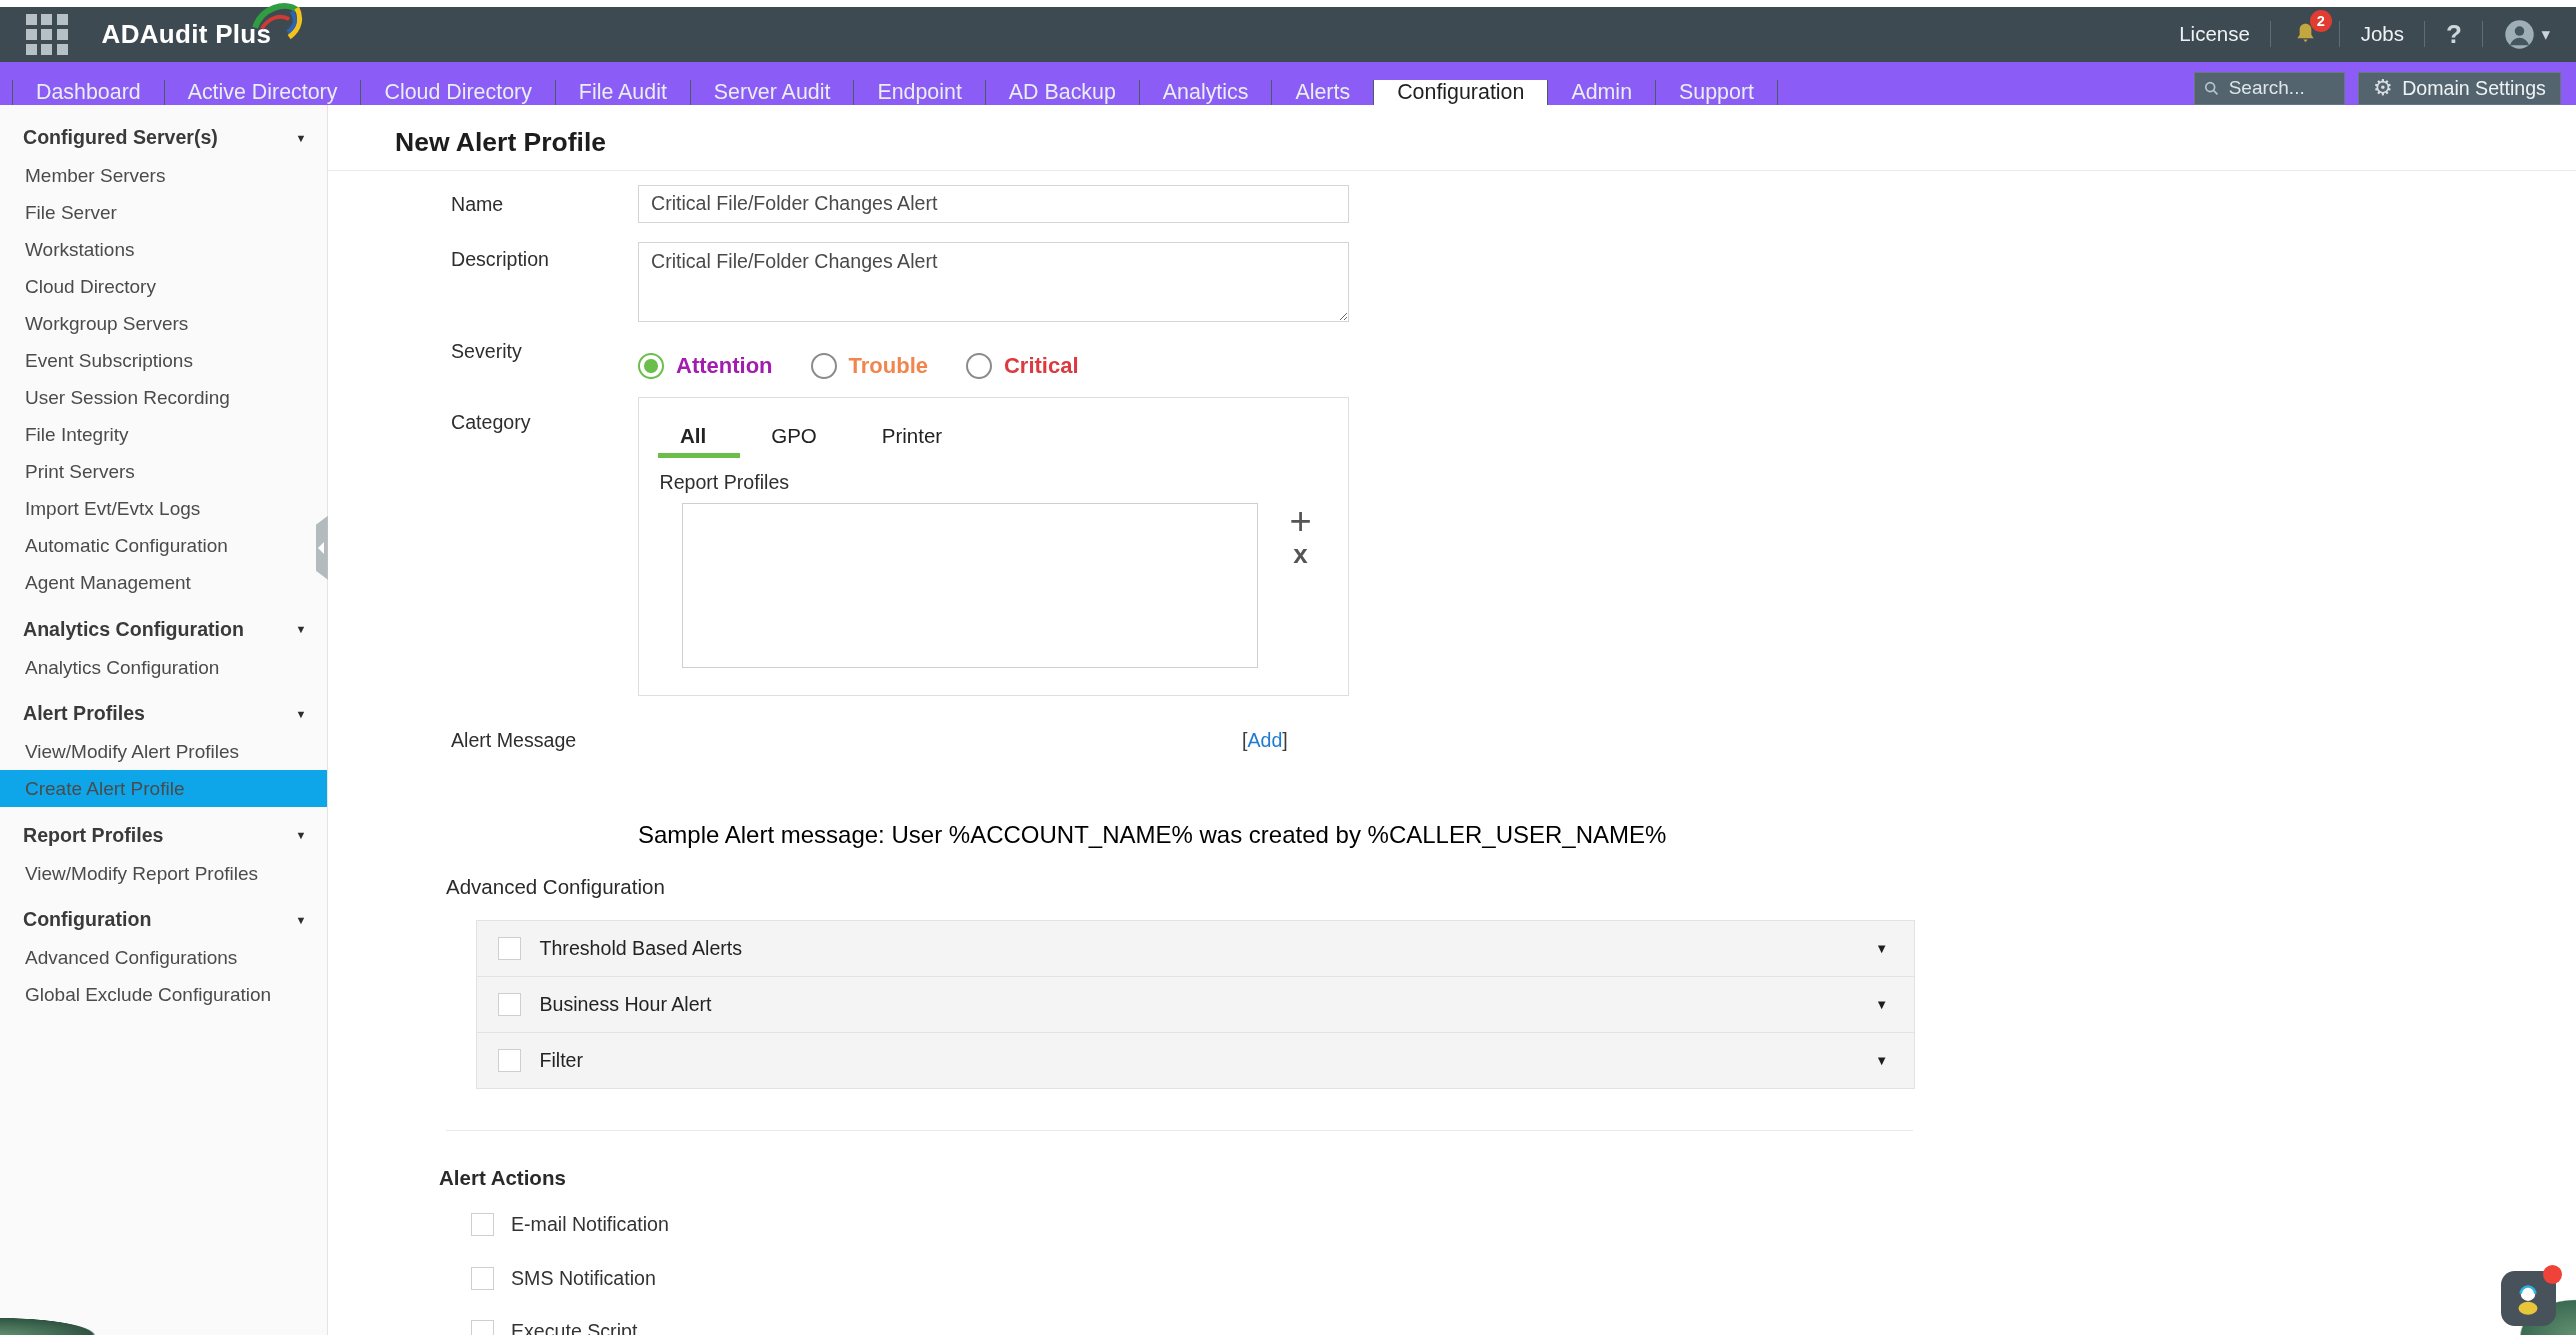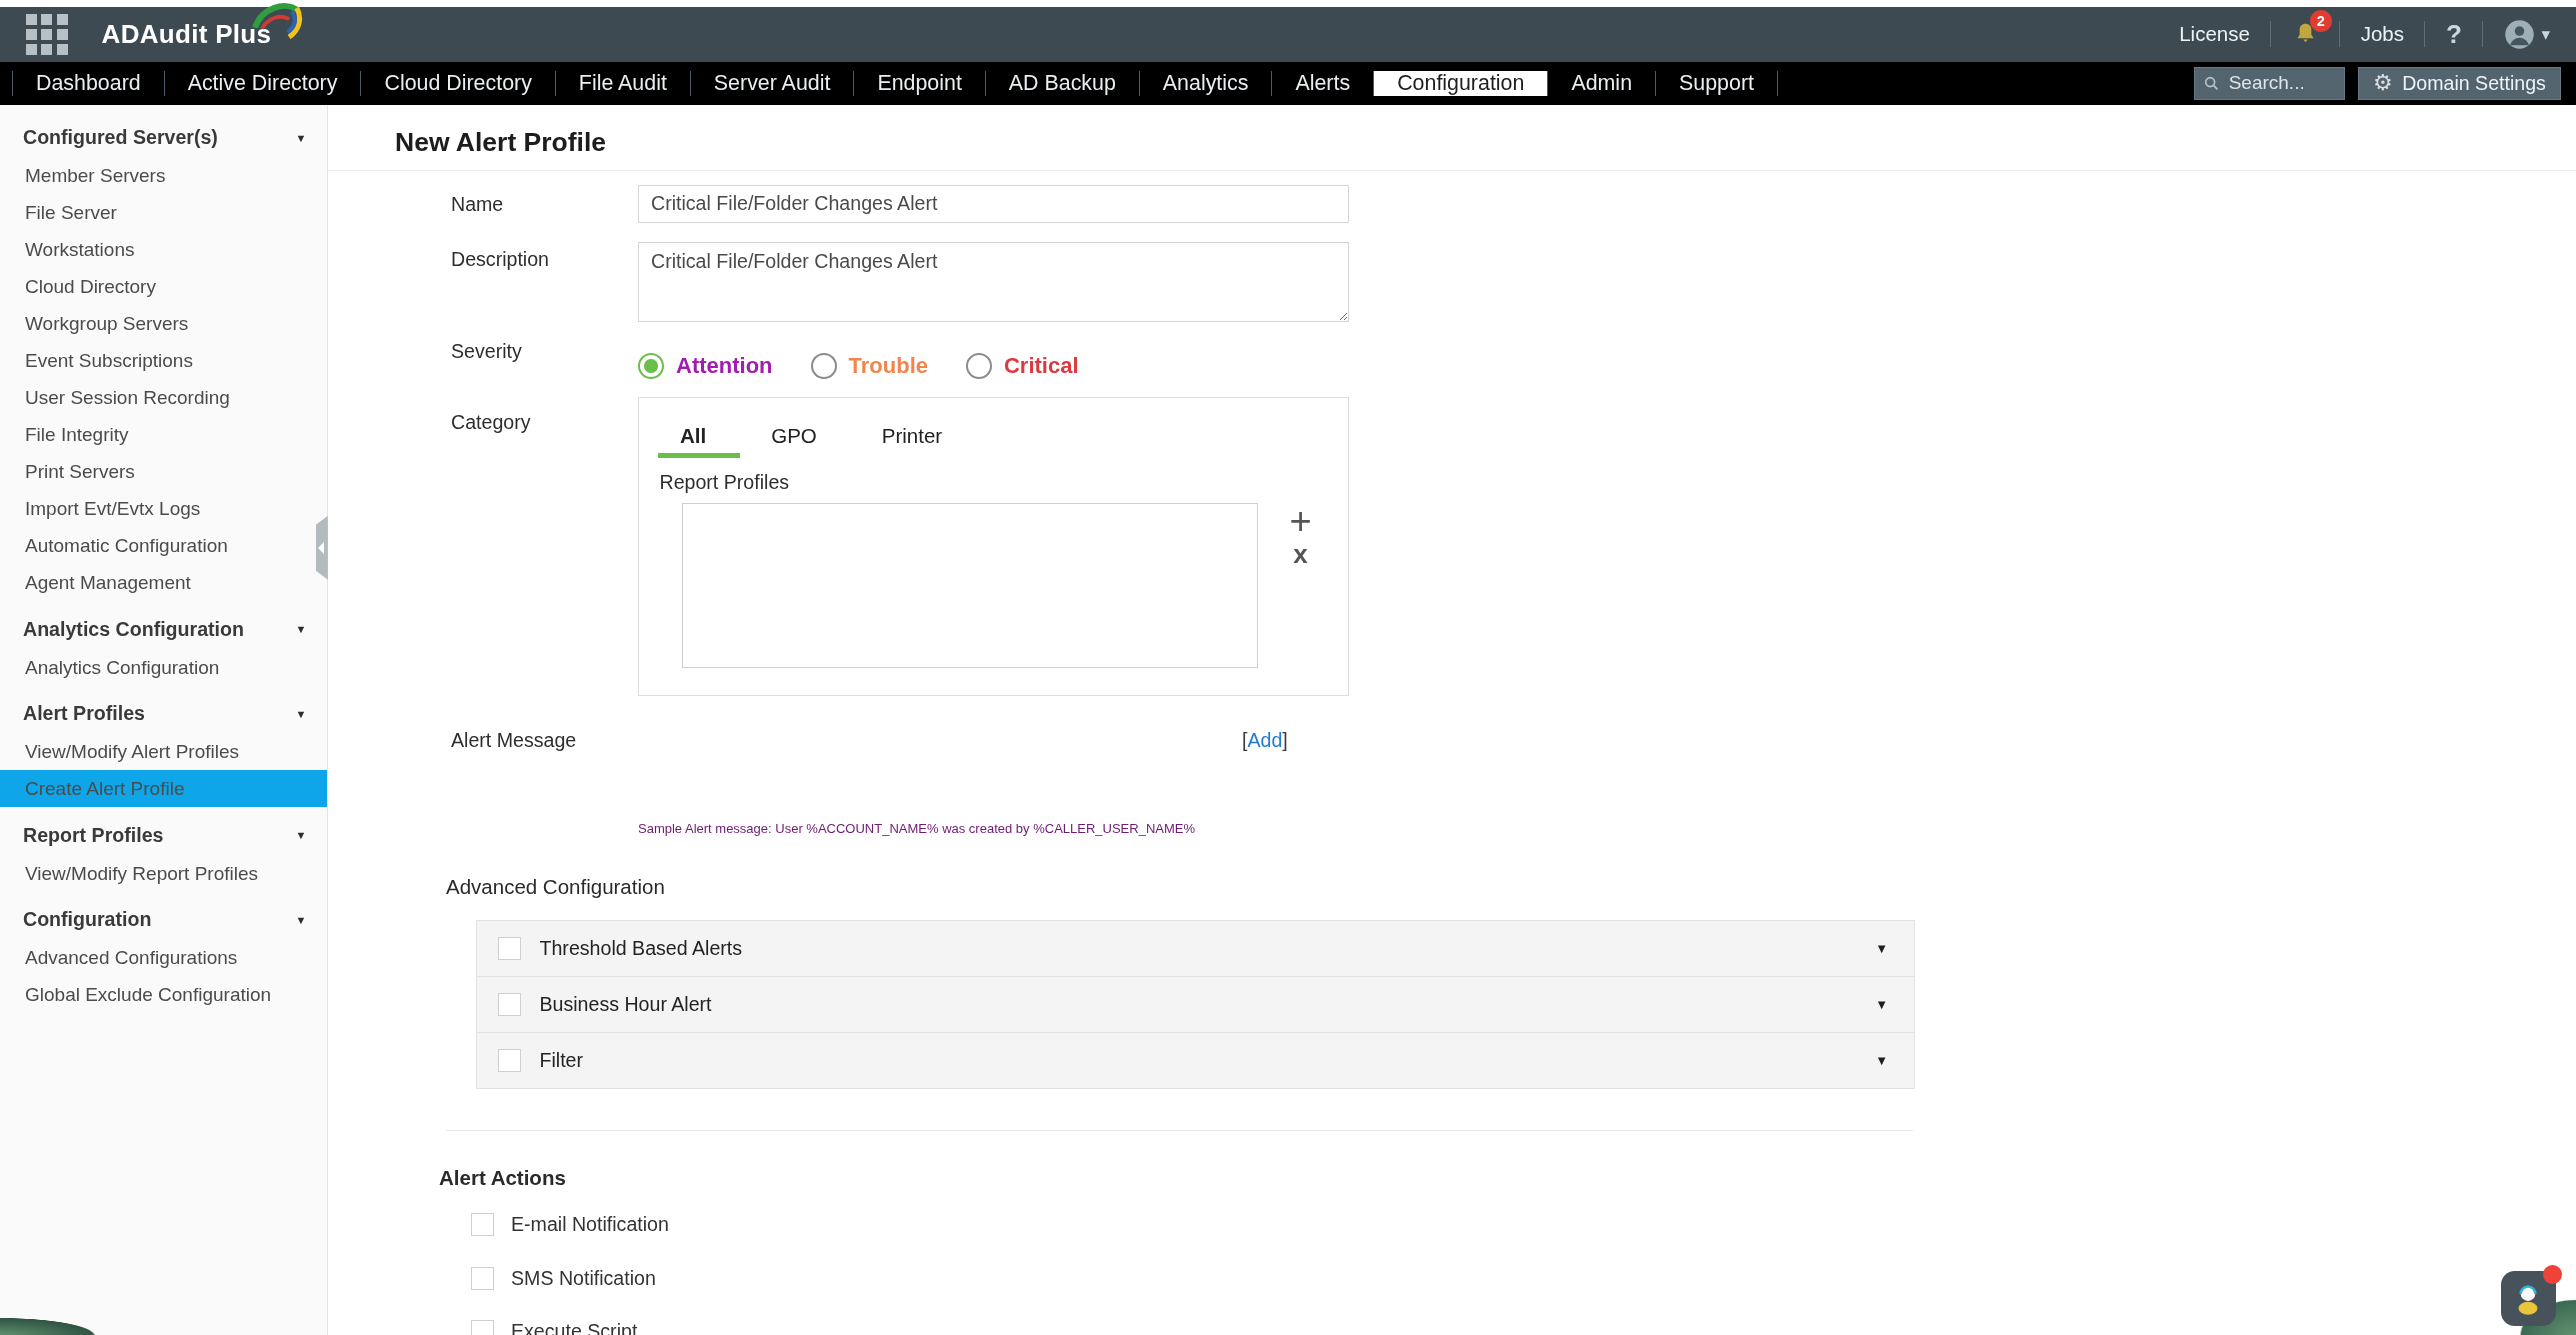--- a/index.html
+++ b/index.html
@@ -21,21 +21,21 @@
   .hdr-link{cursor:pointer}
   .vsep{width:0.9px;height:26px;background:#5e6e77}
   .bell-wrap{position:relative;cursor:pointer;display:flex}
   .badge{position:absolute;top:-10.2px;right:-13px;background:#e03c31;color:#fff;font-size:14.5px;font-weight:700;
          width:22px;height:22px;border-radius:50%;display:flex;align-items:center;justify-content:center}
   .help{font-size:26px;color:#cdd6da;font-weight:700;cursor:pointer}
   .avatar-wrap{display:flex;align-items:center;gap:6.8px;cursor:pointer}
   .caret{color:#cdd5d9;font-size:17px}
 
   
-  .tabbar{height:43px;background:#000000;display:flex;align-items:center;padding-left:12px}
+  .tabbar{height:43px;background:#8b5cf6;display:flex;align-items:flex-end;padding-left:12px}
   .navtab{display:flex;align-items:center;padding:0 23px;color:#e9eef1;font-size:21.4px;
           border-right:0.9px solid #4c5c66;cursor:pointer;white-space:nowrap}
   .navtab.first{border-left:0.9px solid #4c5c66}
   .navtab.active{background:#ffffff;color:#1f1f1f}
   .tabbar-right{margin-left:auto;display:flex;align-items:center;gap:13px;padding-right:15.4px}
   .search-box{display:flex;align-items:center;background:#53646e;border:0.9px solid #687883;height:31px;width:132px;
               padding:0 8.5px;gap:7.7px;cursor:text}
   .search-input{background:transparent;border:none;outline:none;color:#e8edf0;font-size:19px;width:100%;
                 font-family:"Liberation Sans",sans-serif}
   .search-input::placeholder{color:#dfe6ea}
@@ -84,21 +84,21 @@
   .cat-tab.active{font-weight:700}
   .cat-underline{position:absolute;left:19px;top:55px;width:82px;height:5.1px;background:#6abf4b}
   .rp-label{position:absolute;left:20.5px;top:73px;font-size:19.6px;color:#2e2e2e}
   .listbox{position:absolute;left:43px;top:105px;width:574px;height:163px;border:0.9px solid #cfcfcf;background:#fff;cursor:default}
   .lb-icons{position:absolute;left:646px;top:104px;display:flex;flex-direction:column;color:#555;align-items:center;width:31px}
   .plus-icon{font-size:38px;line-height:38px;font-weight:300;cursor:pointer}
   .x-icon{font-size:26px;line-height:29px;cursor:pointer;font-weight:600}
 
   .add-link{position:absolute;left:914px;top:624px;font-size:19.6px;color:#3c3c3c;cursor:pointer;white-space:nowrap}
   .add-link .blue{color:#1e7bd0}
-  .sample-msg{position:absolute;left:310px;top:716px;font-size:13px;color:#701a75;white-space:nowrap}
+  .sample-msg{position:absolute;left:310px;top:716px;font-size:24px;color:#000000;white-space:nowrap}
 
   .adv-heading{position:absolute;left:118px;top:770px;font-size:20.5px;color:#2a2a2a}
   .accordion{position:absolute;left:148px;top:815px;width:1439px;border:0.9px solid #e2e2e2;background:#f4f4f4;box-sizing:border-box}
   .acc-row{height:55px;display:flex;align-items:center;position:relative;border-bottom:0.9px solid #e2e2e2;cursor:pointer}
   .acc-row:last-child{border-bottom:none}
   .cb{width:23px;height:23px;background:#fff;border:0.9px solid #cfcfcf;box-sizing:border-box;cursor:pointer;flex:none}
   .acc-row .cb{margin-left:20.5px}
   .acc-label{margin-left:19px;font-size:19.6px;color:#232323}
   .acc-chev{position:absolute;right:26px;font-size:13px;color:#1e1e1e}
 

